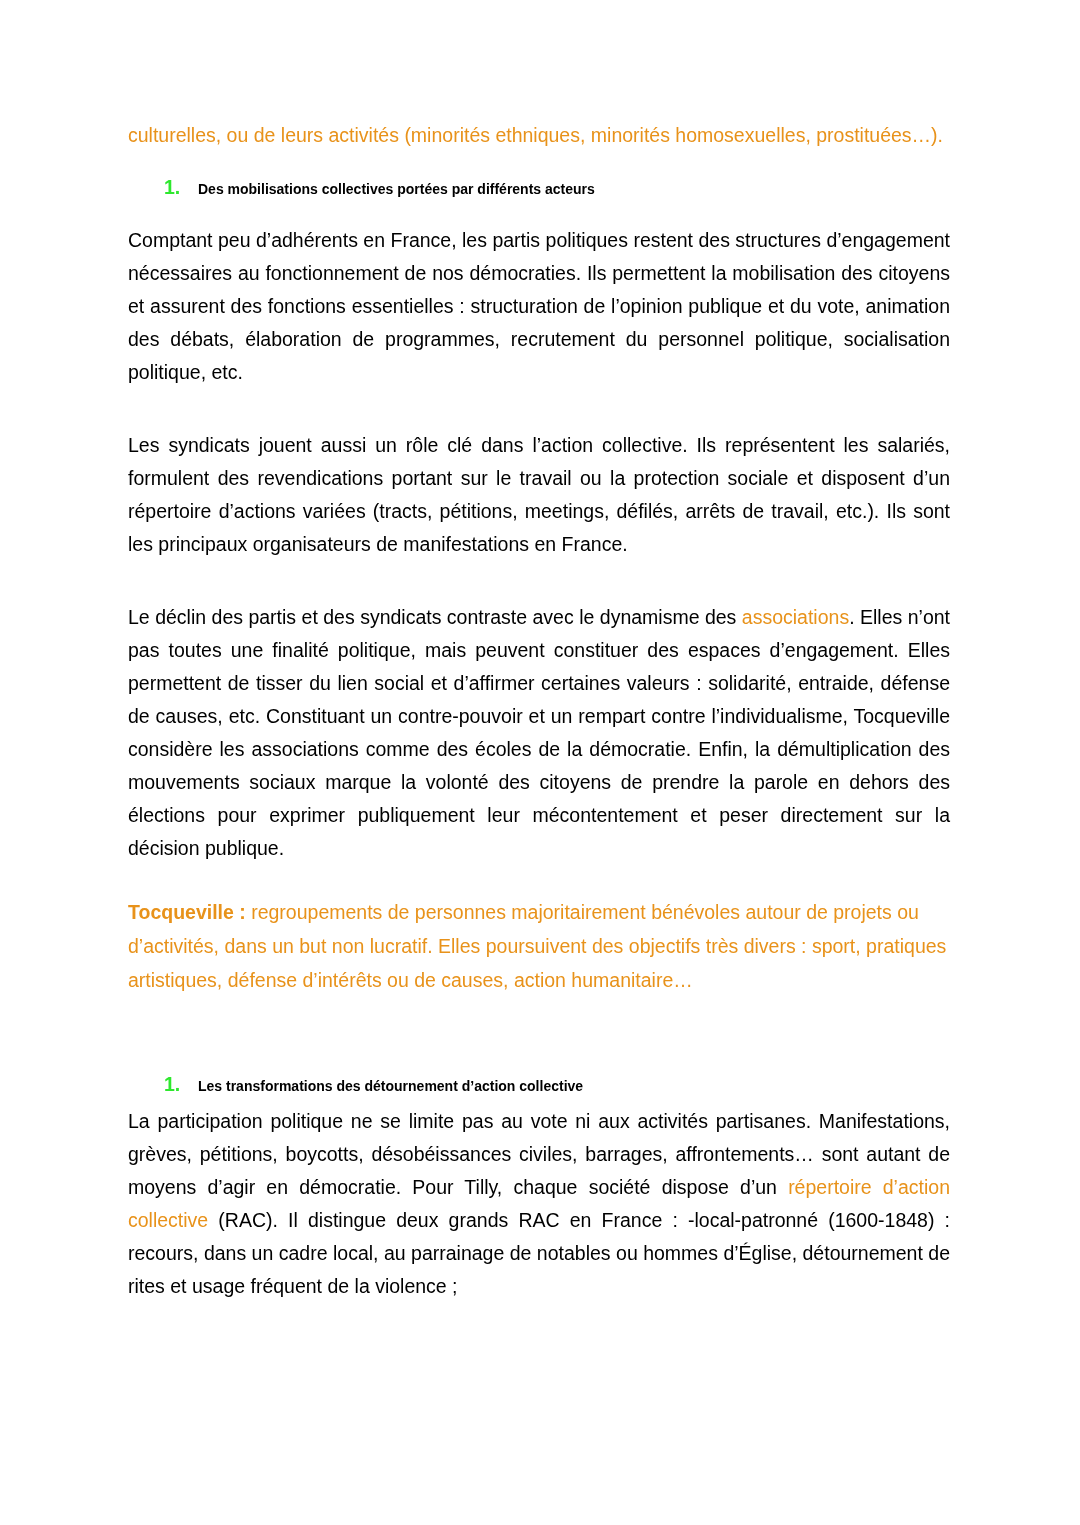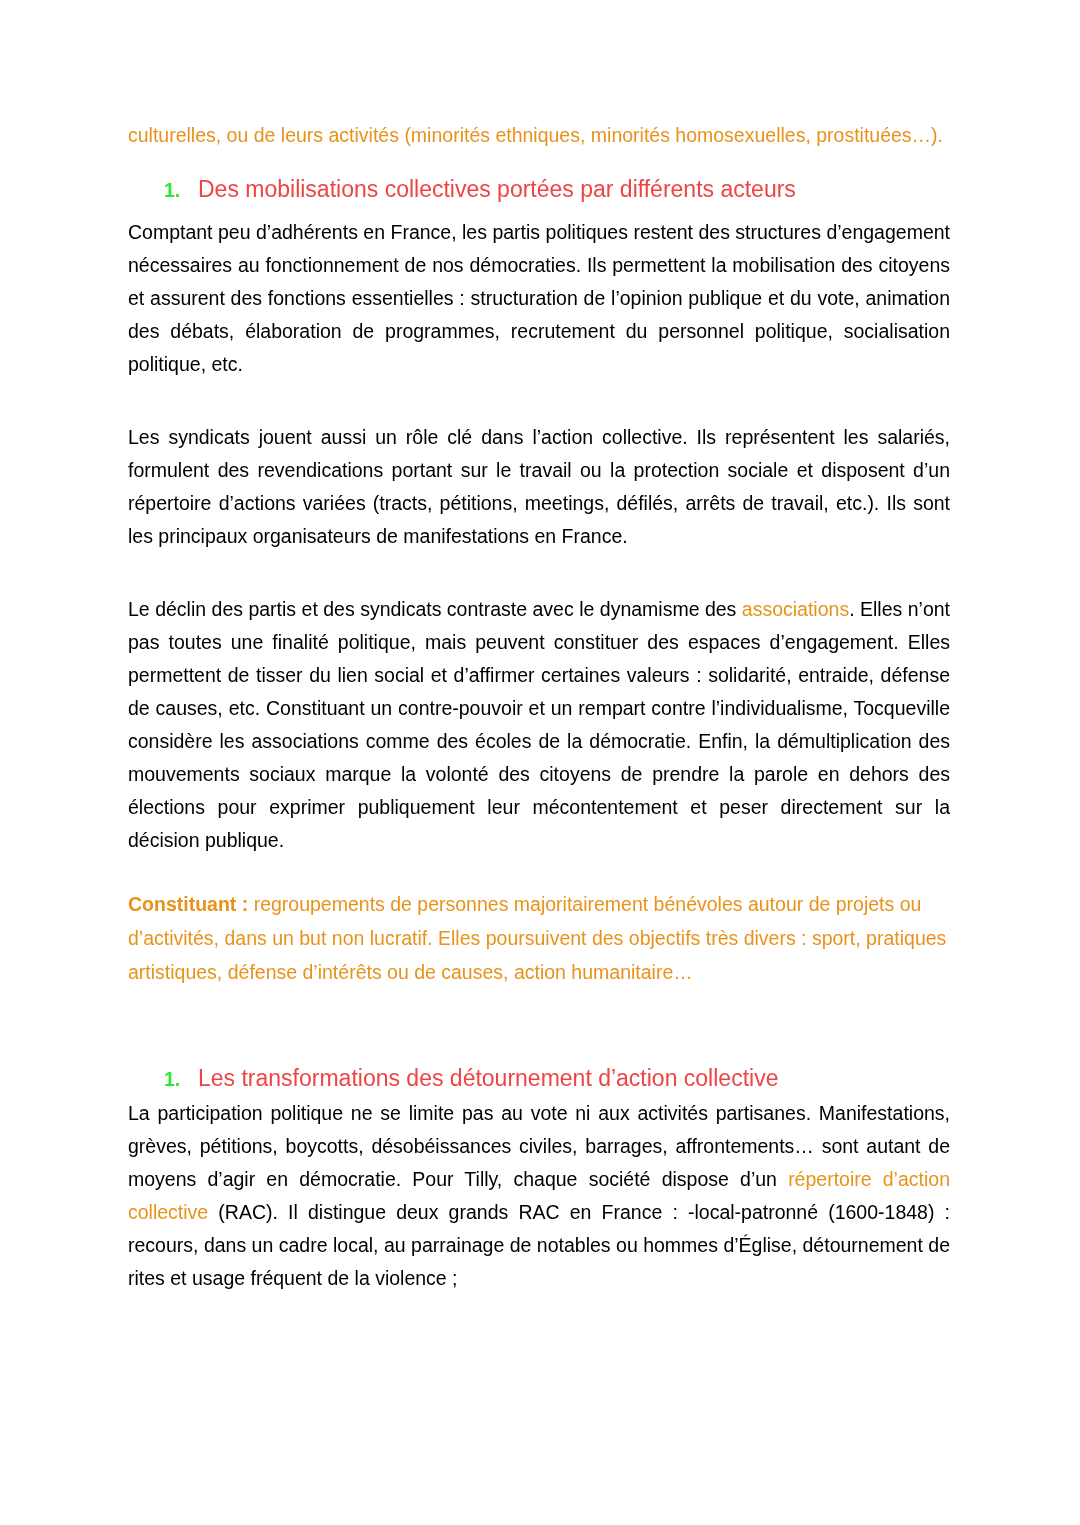--- a/index.html
+++ b/index.html
@@ -47,27 +47,27 @@
     padding-left: 36px;
   }
   .heading-num {
     color: #2ee82e;
     font-weight: bold;
     font-size: 19.5px;
     width: 34px;
     flex: 0 0 34px;
   }
   .heading-text {
-    color: #ef4444;
-    font-weight: normal;
-    font-size: 23px;
+    color: #000000;
+    font-weight: bold;
+    font-size: 14px;
     line-height: 30px;
   }
   .body-para {
-    margin-top: 12px;
+    margin-top: 20px;
   }
   .body-para.tight {
     margin-top: 40px;
   }
   .callout {
     margin-top: 30px;
     color: #e8921a;
     text-align: left;
     line-height: 34px;
   }
@@ -96,21 +96,21 @@
       <span class="heading-num">1.</span>
       <span class="heading-text">Des mobilisations collectives portées par différents acteurs</span>
     </div>
 
     <p class="body-para">Comptant peu d’adhérents en France, les partis politiques restent des structures d’engagement nécessaires au fonctionnement de nos démocraties. Ils permettent la mobilisation des citoyens et assurent des fonctions essentielles : structuration de l’opinion publique et du vote, animation des débats, élaboration de programmes, recrutement du personnel politique, socialisation politique, etc.</p>
 
     <p class="body-para tight">Les syndicats jouent aussi un rôle clé dans l’action collective. Ils représentent les salariés, formulent des revendications portant sur le travail ou la protection sociale et disposent d’un répertoire d’actions variées (tracts, pétitions, meetings, défilés, arrêts de travail, etc.). Ils sont les principaux organisateurs de manifestations en France.</p>
 
     <p class="body-para tight"><span>Le déclin des partis et des syndicats contraste avec le dynamisme des </span><span class="bold-orange-inline">associations</span><span>. Elles n’ont pas toutes une finalité politique, mais peuvent constituer des espaces d’engagement. Elles permettent de tisser du lien social et d’affirmer certaines valeurs : solidarité, entraide, défense de causes, etc. Constituant un contre-pouvoir et un rempart contre l’individualisme, Tocqueville considère les associations comme des écoles de la démocratie. Enfin, la démultiplication des mouvements sociaux marque la volonté des citoyens de prendre la parole en dehors des élections pour exprimer publiquement leur mécontentement et peser directement sur la décision publique.</span></p>
 
-    <p class="callout"><span class="label">Constituant :</span><span> regroupements de personnes majoritairement bénévoles autour de projets ou d’activités, dans un but non lucratif. Elles poursuivent des objectifs très divers : sport, pratiques artistiques, défense d’intérêts ou de causes, action humanitaire…</span></p>
+    <p class="callout"><span class="label">Tocqueville :</span><span> regroupements de personnes majoritairement bénévoles autour de projets ou d’activités, dans un but non lucratif. Elles poursuivent des objectifs très divers : sport, pratiques artistiques, défense d’intérêts ou de causes, action humanitaire…</span></p>
 
     <div class="spacer-lg"></div>
 
     <div class="heading-row second">
       <span class="heading-num">1.</span>
       <span class="heading-text">Les transformations des détournement d’action collective</span>
     </div>
 
     <p class="after-heading"><span>La participation politique ne se limite pas au vote ni aux activités partisanes. Manifestations, grèves, pétitions, boycotts, désobéissances civiles, barrages, affrontements… sont autant de moyens d’agir en démocratie. Pour Tilly, chaque société dispose d’un </span><span class="bold-orange-inline">répertoire d’action collective</span><span> (RAC). Il distingue deux grands RAC en France : -local-patronné (1600-1848) : recours, dans un cadre local, au parrainage de notables ou hommes d’Église, détournement de rites et usage fréquent de la violence ;</span></p>
 

